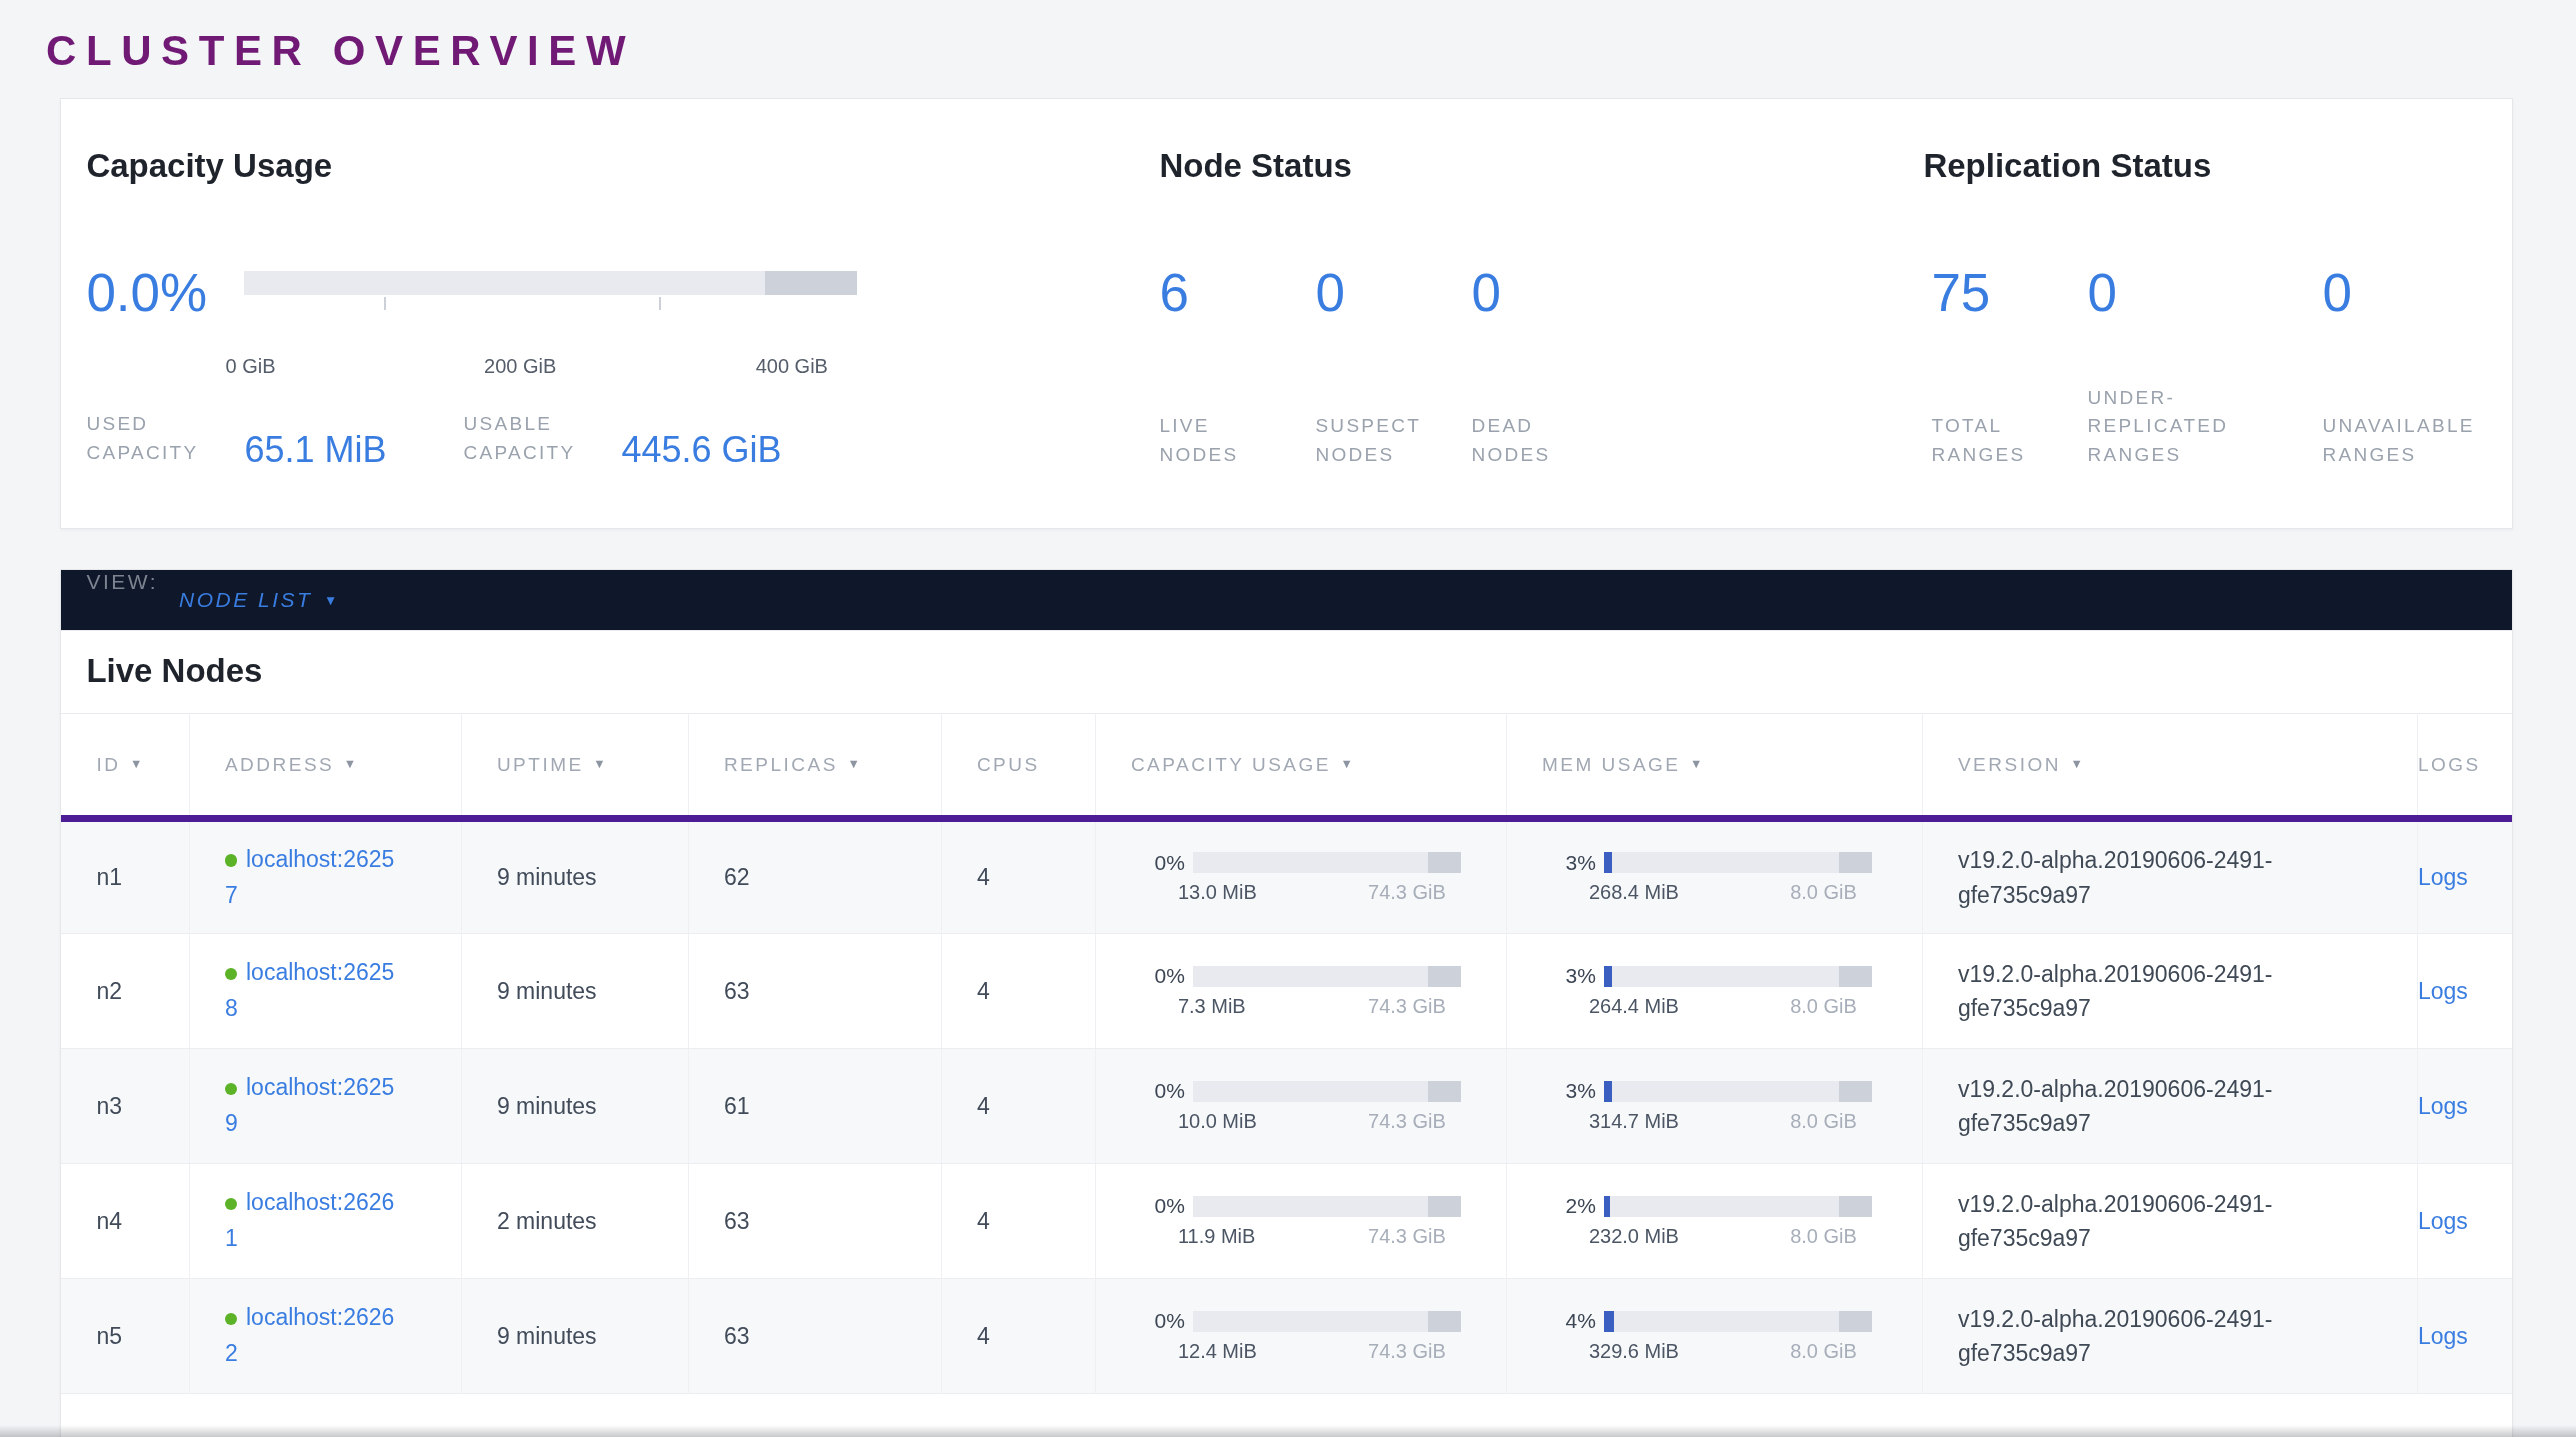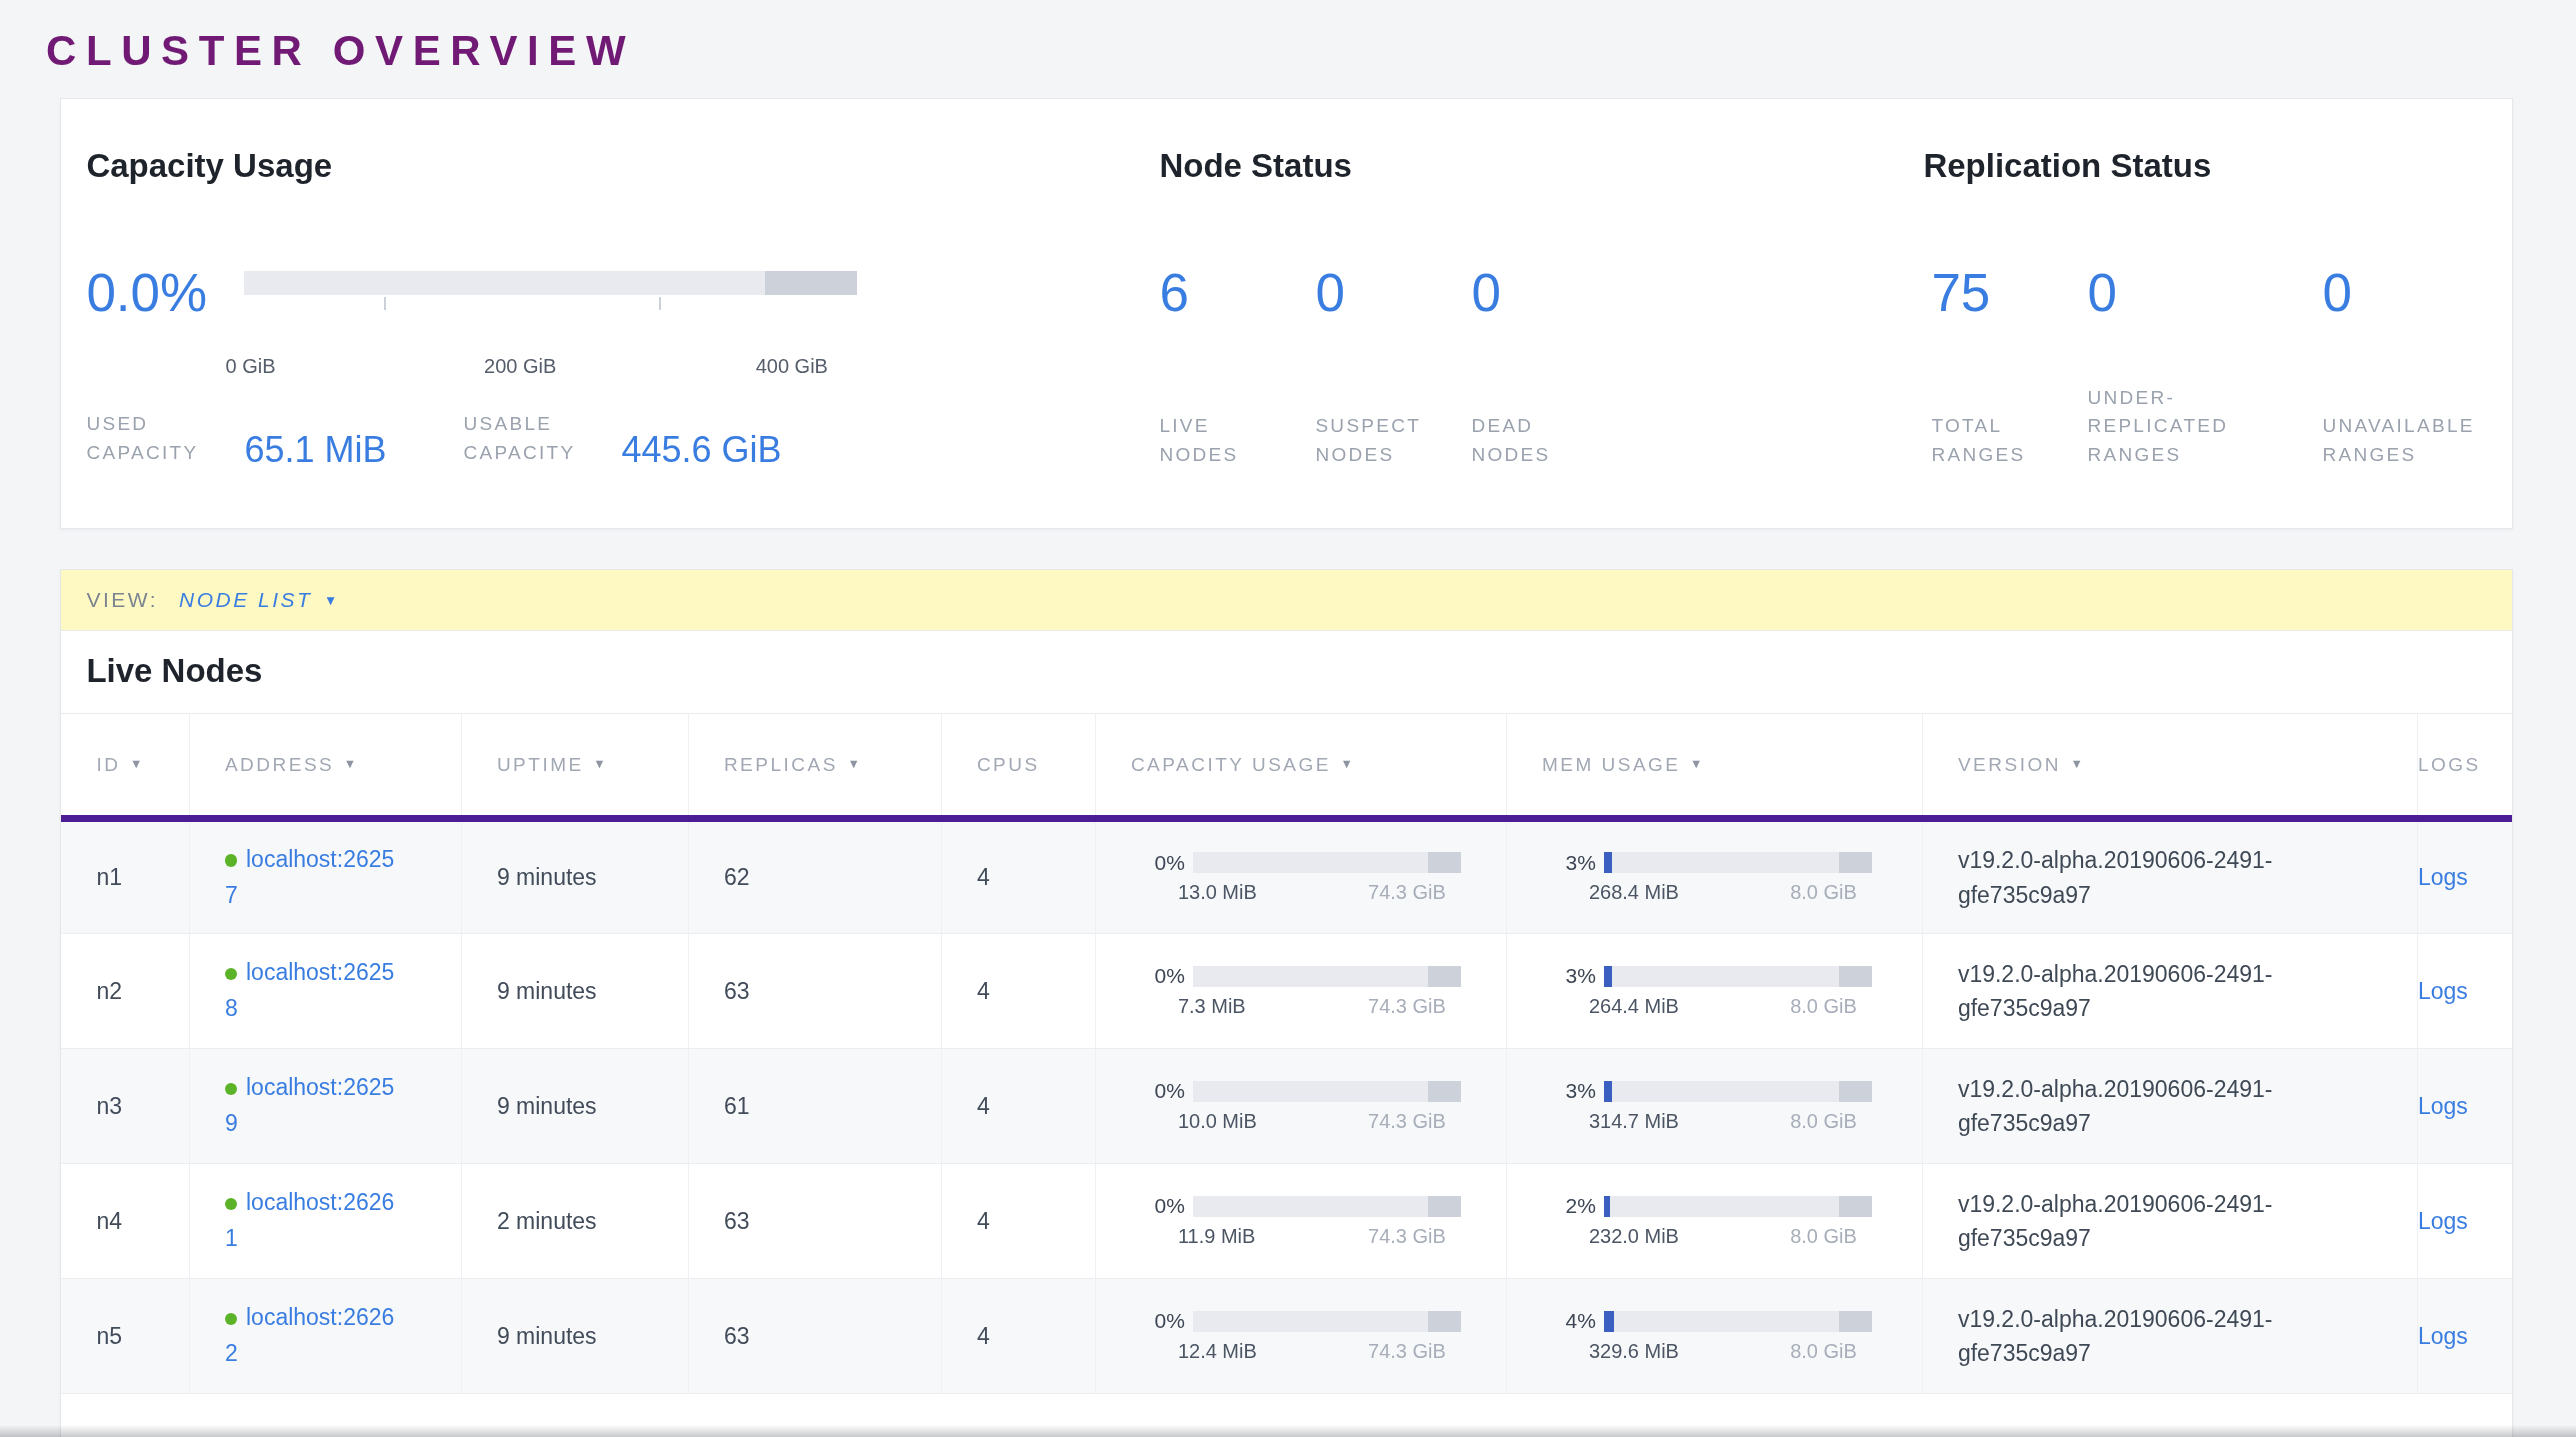--- a/index.html
+++ b/index.html
@@ -31,21 +31,21 @@
   .cap-stat .stat-label{width:158px;}
   .cap-value{font-size:36px;color:var(--accent);line-height:1.05;margin-bottom:-1.9px;}
   .stat-row{display:flex;margin-top:81px;height:203px;}
   .stat{display:flex;flex-direction:column;}
   .stat-value{font-size:53px;line-height:1;color:var(--accent);}
   .stat .stat-label{margin-top:auto;}
   .sec-node .stat{width:156px;}
   .sec-repl .stat:nth-child(1){width:156px;margin-left:8px;}
   .sec-repl .stat:nth-child(2){width:235px;}
   .table-card{margin-top:40px;height:871px;overflow:hidden;}
-  .view-strip{height:61px;display:flex;align-items:center;background:#fef9c3;border-bottom:1px solid #e9ebef;padding-left:25px;}
+  .view-strip{height:61px;display:flex;background:#0f172a;border-bottom:1px solid #e9ebef;padding-left:25px;}
   .view-label{font-size:21px;letter-spacing:2.5px;color:#7c8490;}
   .view-select{display:flex;align-items:center;margin-left:21px;cursor:pointer;}
   .view-value{font-size:21px;letter-spacing:2.5px;color:var(--accent);font-style:italic;}
   .view-caret{font-size:13.4px;color:var(--accent);margin-left:11.5px;}
   .table-title{font-size:33px;font-weight:700;color:#1f242c;padding:21px 0 0 25px;height:82px;}
   table{width:100%;border-collapse:collapse;table-layout:fixed;}
   th{height:105px;font-size:19px;font-weight:400;letter-spacing:2.5px;color:#a1a8b3;border-top:1px solid #e8eaee;border-bottom:7px solid #4c1d95;border-right:1px solid #eef0f3;padding-left:35px;text-align:left;vertical-align:middle;white-space:nowrap;}
   th[data-interactable="true"]{cursor:pointer;}
   th:last-child,td:last-child{border-right:none;}
   td{height:115px;font-size:23px;color:#414b59;border-bottom:1px solid #ecedf1;border-right:1px solid #eef0f3;padding-left:35px;vertical-align:middle;background:#fff;}

